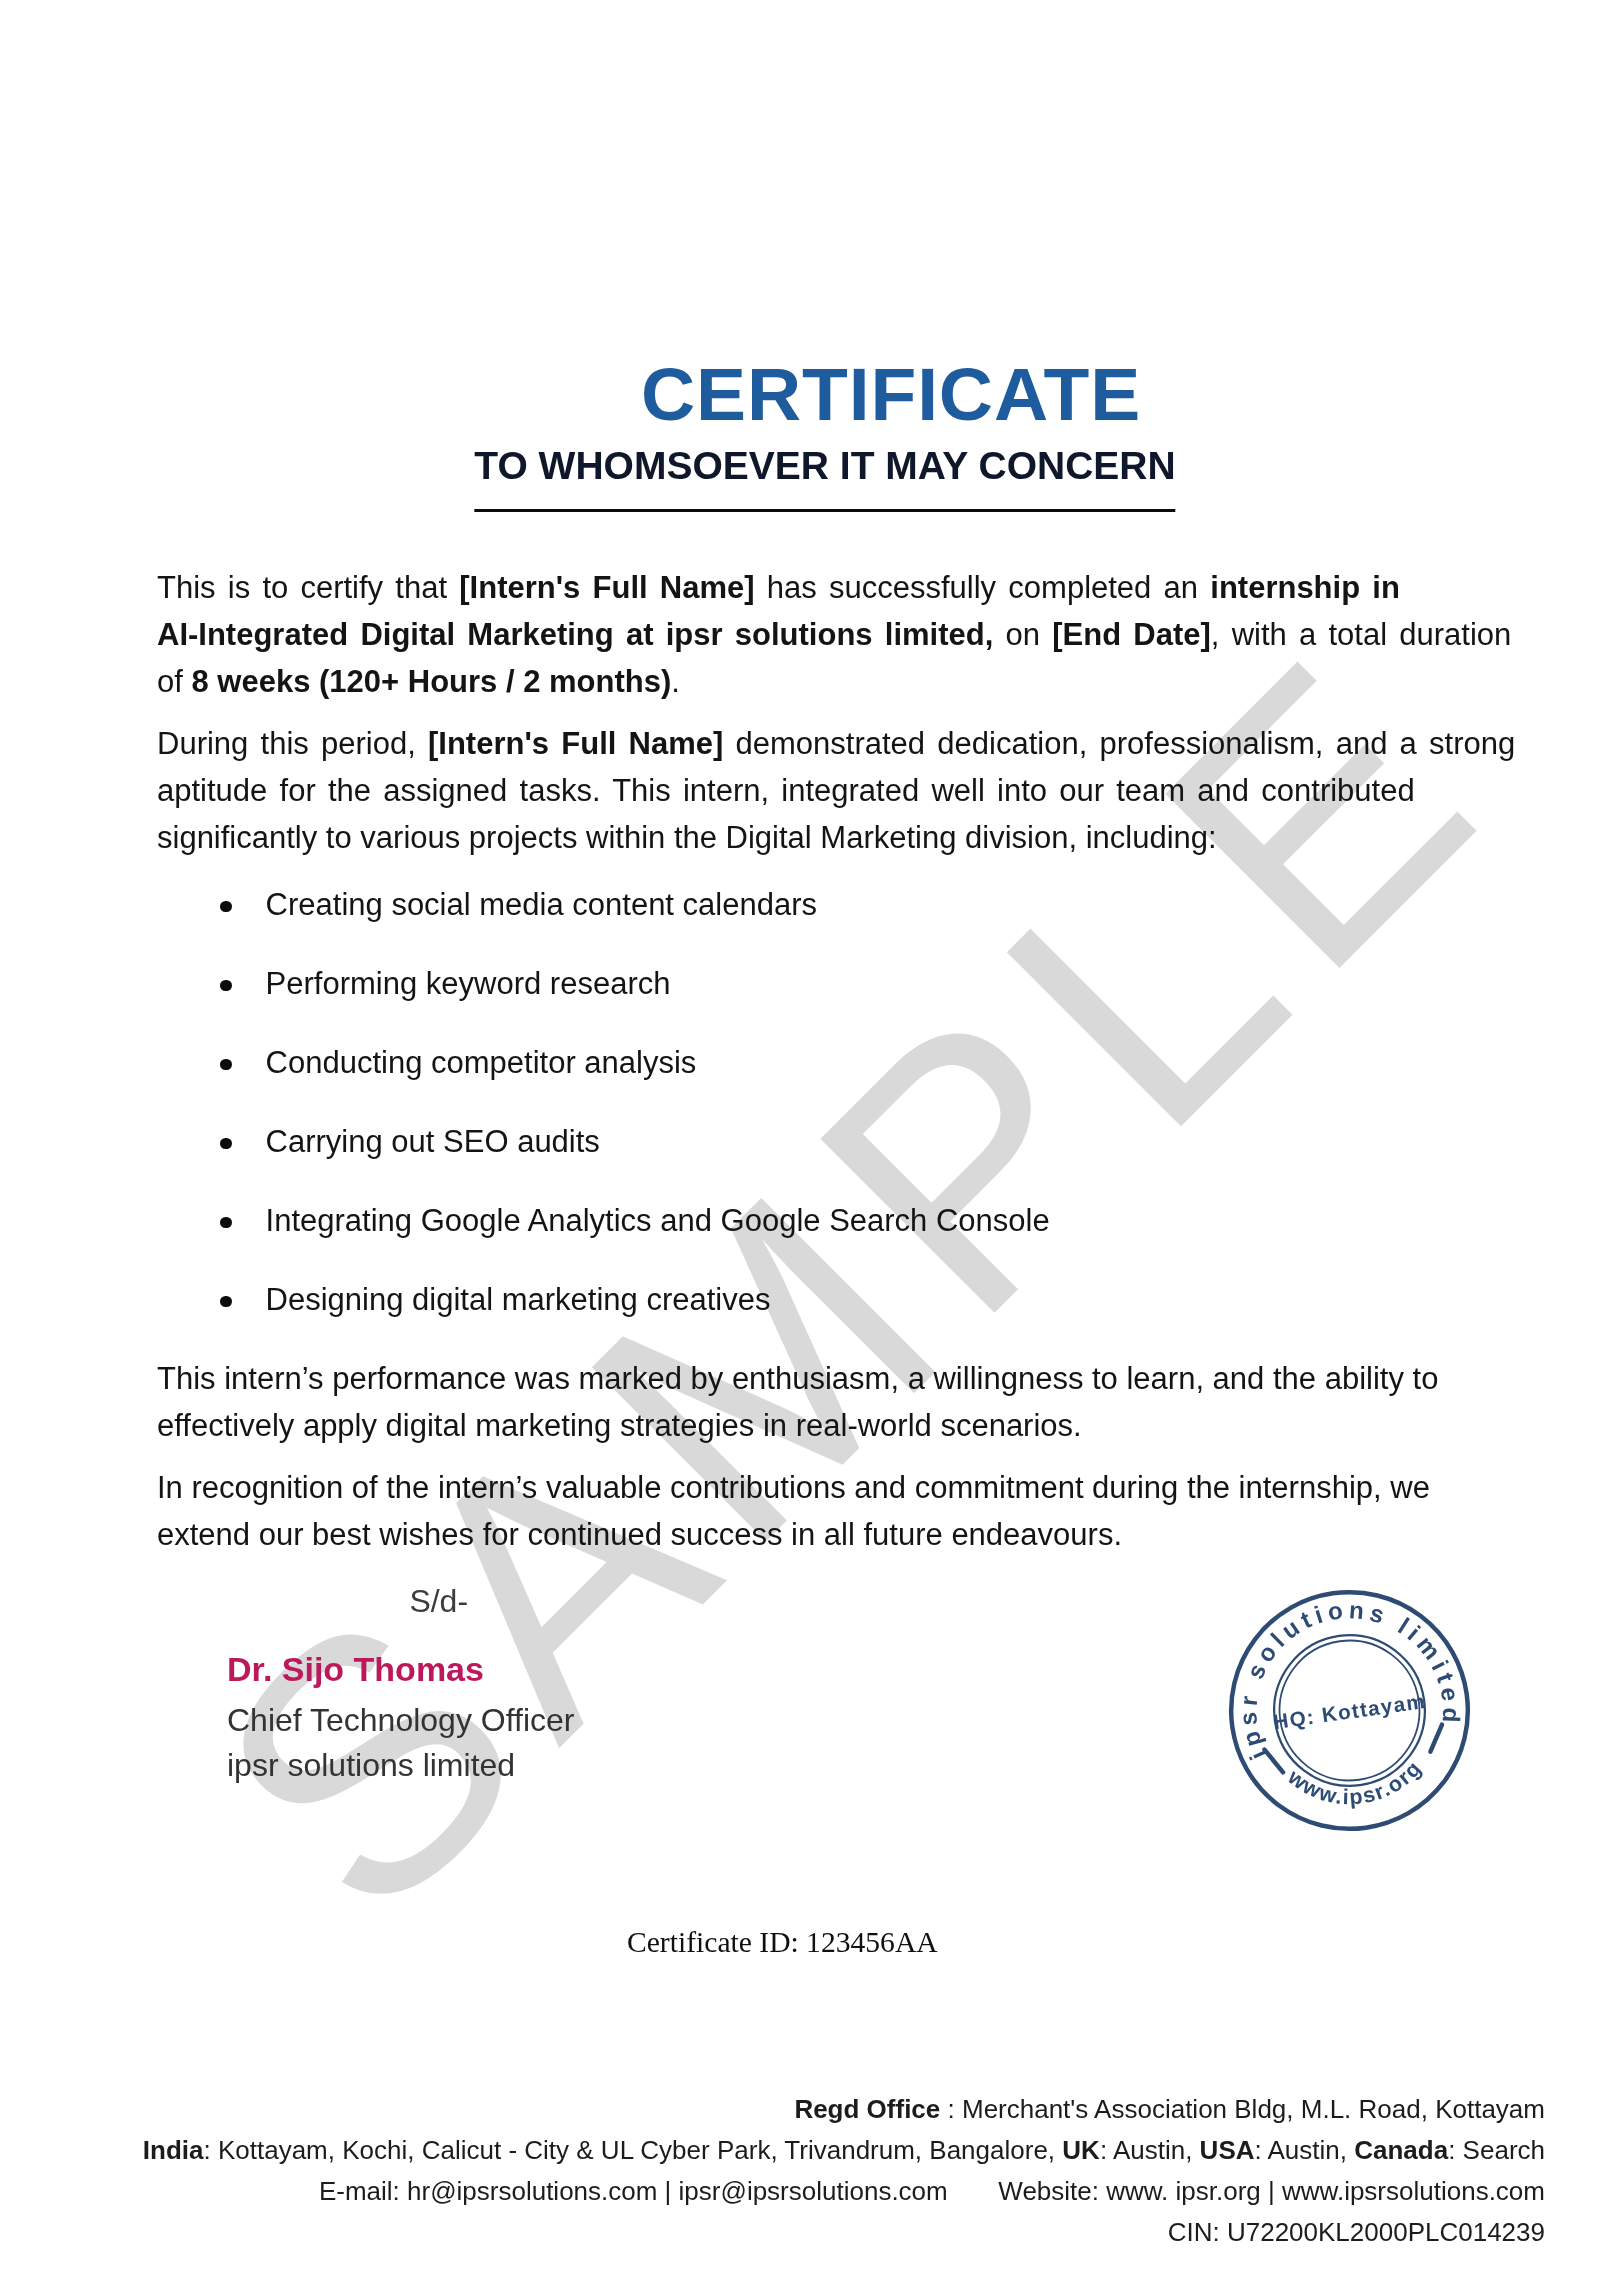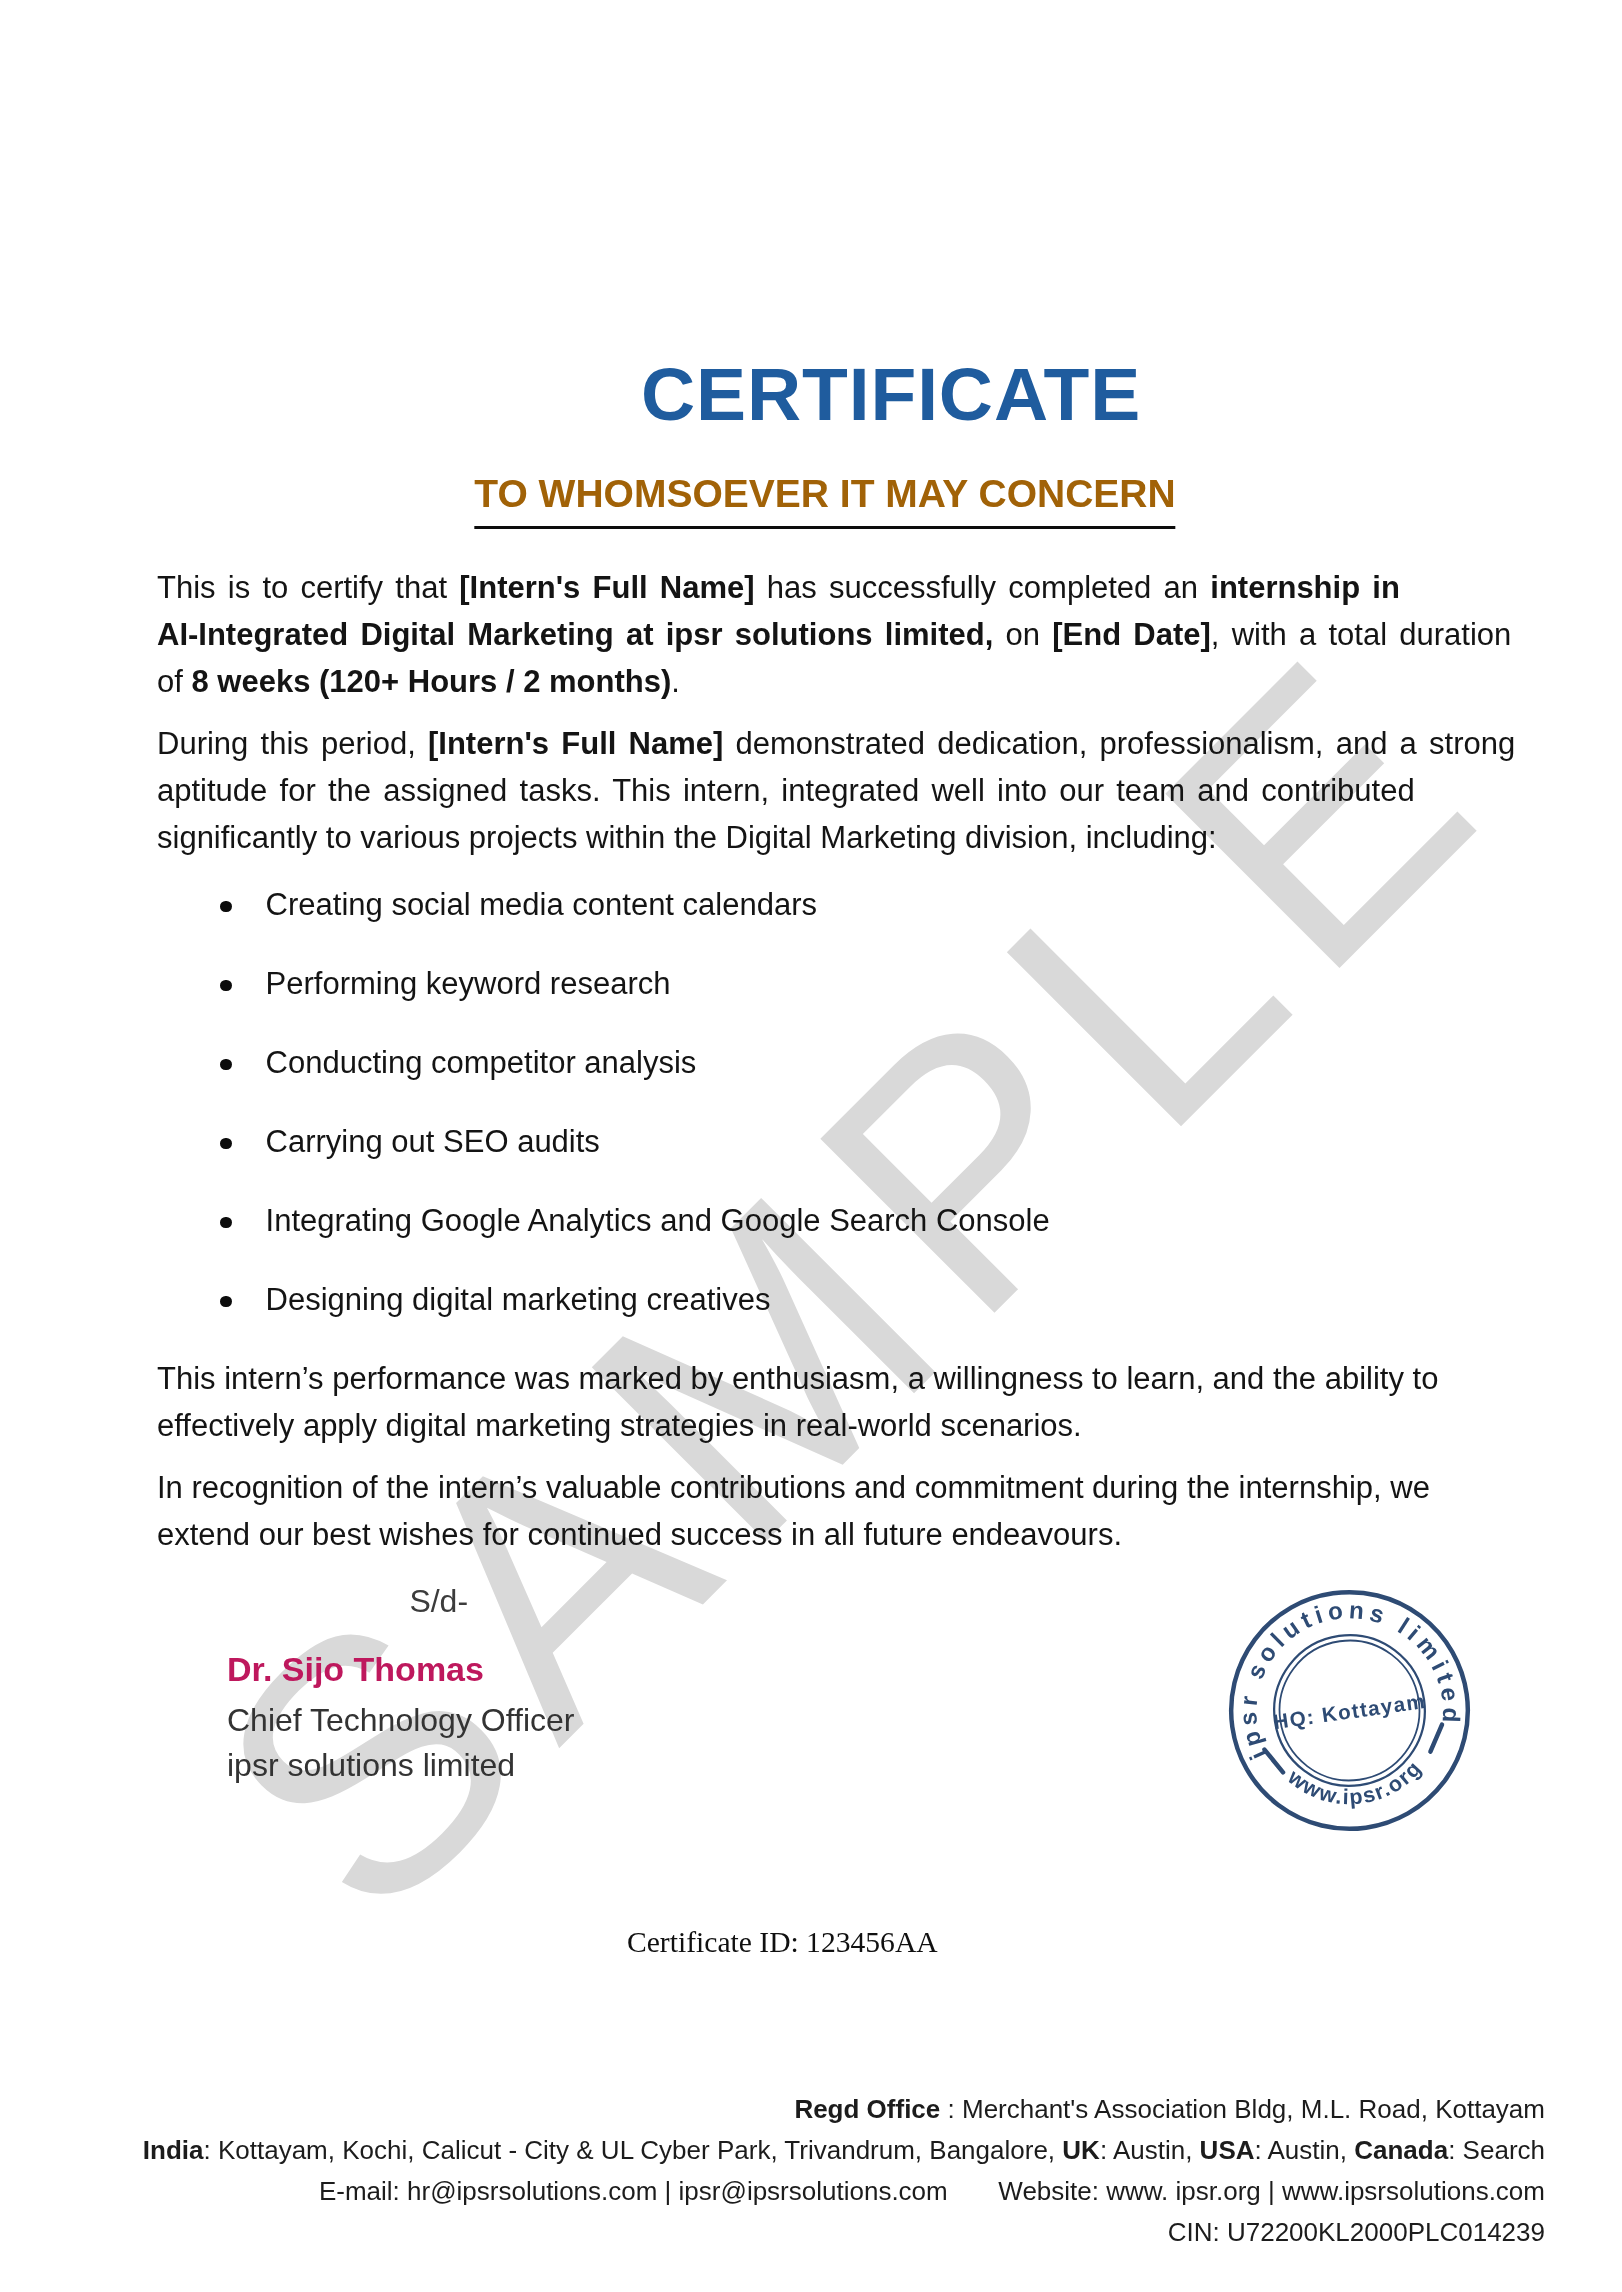--- a/index.html
+++ b/index.html
@@ -16,22 +16,22 @@
 
   
   .logo{left:955px;top:50px;width:639px;height:116px;}
   .logo-name{position:absolute;left:186px;top:3.6px;font-size:52px;letter-spacing:-0.9px;color:#7c7c7c;}
   .logo-tagline{position:absolute;right:5.4px;top:77px;font-family:"Liberation Mono", monospace;
                 font-size:23px;letter-spacing:3.6px;color:#8c8c8c;}
 
   
   .cert-title{left:875px;top:351px;transform:translateX(-50%);font-size:75px;font-weight:700;
               letter-spacing:0.9px;color:#1f5c9e;white-space:nowrap;margin-left:16px;}
-  .cert-sub{left:825px;top:472px;transform:translateX(-50%);font-size:39px;font-weight:700;color:#a16207;
-            white-space:nowrap;border-bottom:3.6px solid #0c0c0c;padding-bottom:10px;}
+  .cert-sub{left:825px;top:444px;transform:translateX(-50%);font-size:39px;font-weight:700;color:#0f172a;
+            white-space:nowrap;border-bottom:3.6px solid #0c0c0c;padding-bottom:21px;}
 
   
   .body-text{left:157px;top:564px;width:1317px;font-size:31px;color:#141414;}
   .para{margin:0 0 15px 0;}
   .line{white-space:nowrap;line-height:47px;}
   .line.j{word-spacing:3.6px;}
   .b{font-weight:700;}
   .bullets{margin:19.7px 0 0 0;}
   .bullet-item{white-space:nowrap;line-height:47px;margin-bottom:32px;}
   .dot{display:inline-block;width:11.6px;height:11.6px;border-radius:50%;background:#0c0c0c;

